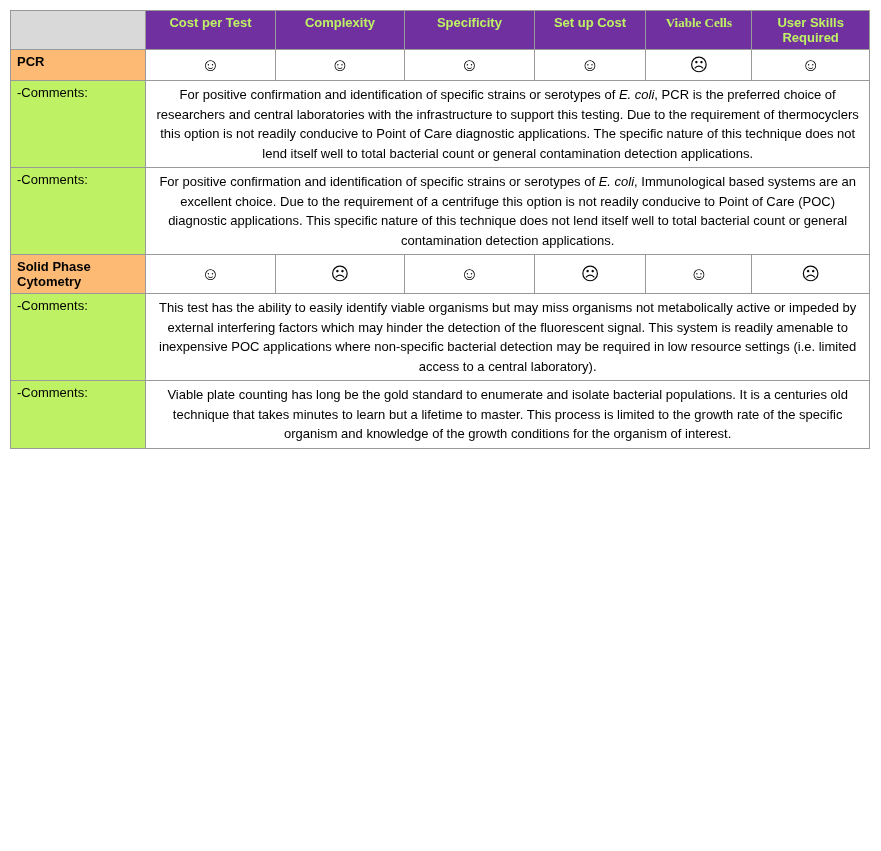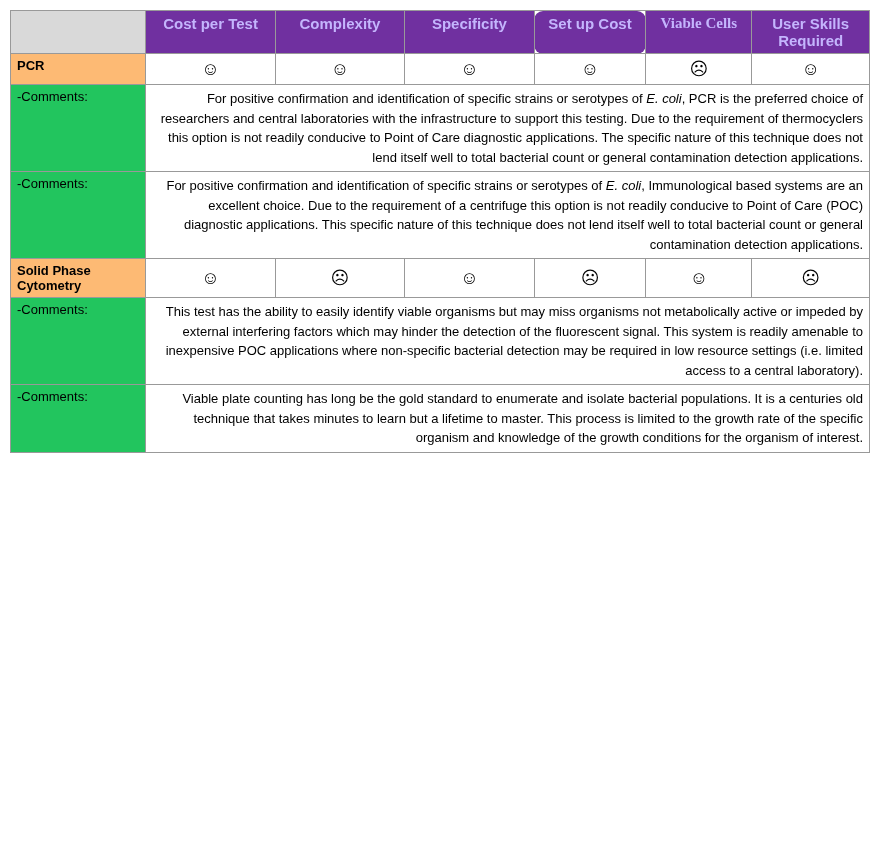--- a/index.html
+++ b/index.html
@@ -13,56 +13,56 @@
       border-collapse: collapse;
       width: 860px;
     }
     th, td {
       border: 1px solid #999;
       padding: 4px 6px;
       vertical-align: top;
     }
     th {
       background-color: #7030a0;
-      color: #c4b5fd;
+      color: #bef264;
       text-align: center;
       font-weight: bold;
-      font-size: 15px;
+      font-size: 13px;
     }
     .row-label {
       background-color: #fdba74;
       font-weight: bold;
       font-size: 13px;
       width: 115px;
     }
     .comment-label {
-      background-color: #22c55e;
+      background-color: #bef264;
       font-style: normal;
       font-size: 13px;
       width: 115px;
       vertical-align: top;
     }
     .comment-text {
       font-size: 13px;
       line-height: 1.5;
-      text-align: right;
+      text-align: center;
       margin-left: 35px;
     }
     .comment-text em {
       font-style: italic;
     }
     .icon-cell {
       text-align: center;
       font-size: 18px;
       vertical-align: middle;
     }
     .col-cost { width: 110px; }
     .col-complexity { width: 110px; }
     .col-specificity { width: 110px; }
-    .col-setup { width: 95px; border-radius: 9px; }
+    .col-setup { width: 95px; }
     .col-viable { width: 90px; font-family: Liberation Serif, serif; }
     .col-user { width: 100px; }
   </style>
 </head>
 <body>
 
 <table>
   <thead>
     <tr>
       <th class="row-label" style="background-color:#d9d9d9; color:#000; border:1px solid #999;"></th>

